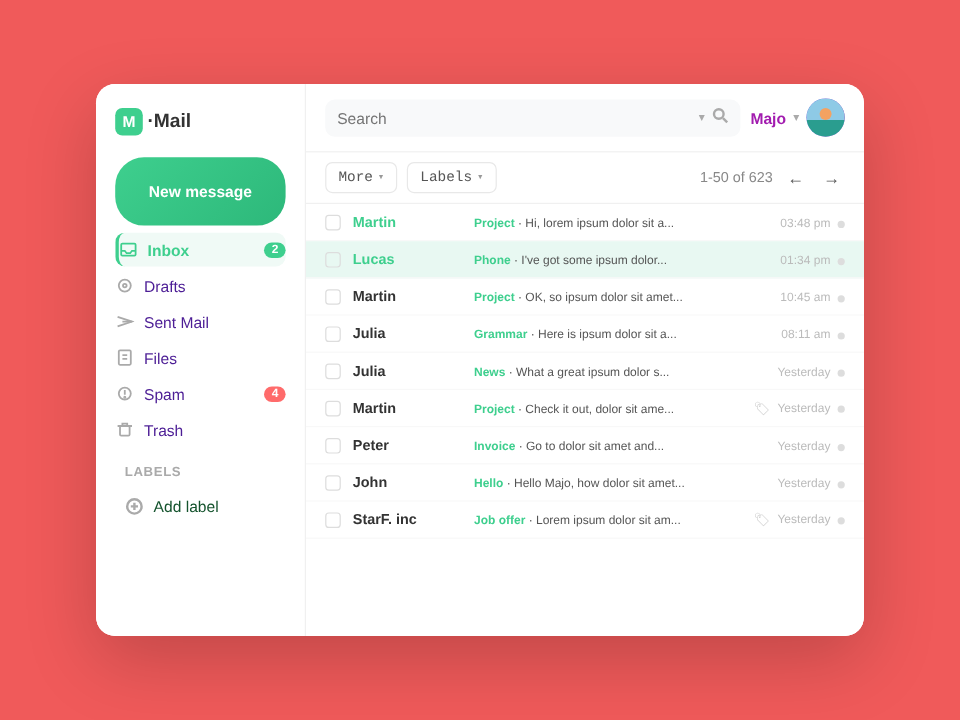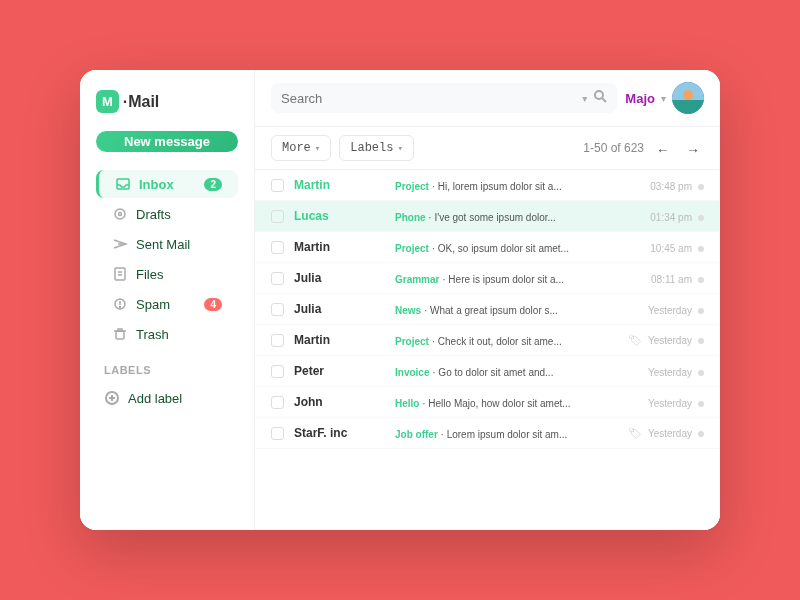--- a/index.html
+++ b/index.html
@@ -46,51 +46,51 @@
     .logo-text {
       font-size: 16px;
       font-weight: 700;
       color: #333;
     }
     .new-message-btn {
       background: linear-gradient(135deg, #3ecf8e, #2db87a);
       color: white;
       border: none;
       border-radius: 24px;
-      padding: 3px 20px;
+      padding: 21px 20px;
       font-size: 13px;
       font-weight: 600;
       cursor: pointer;
       width: 100%;
-      margin-bottom: 18px;
+      margin-bottom: 6px;
     }
     .nav-item {
       display: flex;
       align-items: center;
-      padding: 6px 16px;
+      padding: 6px 0;
       border-radius: 8px;
       cursor: pointer;
       margin-bottom: 2px;
       position: relative;
     }
     .nav-item.active {
       background: #f0faf6;
       border-left: 3px solid #3ecf8e;
     }
     .nav-icon {
       width: 16px;
       height: 16px;
       margin-right: 8px;
       color: #aaa;
       flex-shrink: 0;
     }
     .nav-item.active .nav-icon { color: #3ecf8e; }
     .nav-label {
       font-size: 13px;
-      color: #14532d;
+      color: #4c1d95;
       flex: 1;
     }
     .nav-item.active .nav-label { color: #3ecf8e; font-weight: 600; }
     .badge {
       background: #3ecf8e;
       color: white;
       font-size: 10px;
       font-weight: 700;
       padding: 1px 6px;
       border-radius: 10px;

